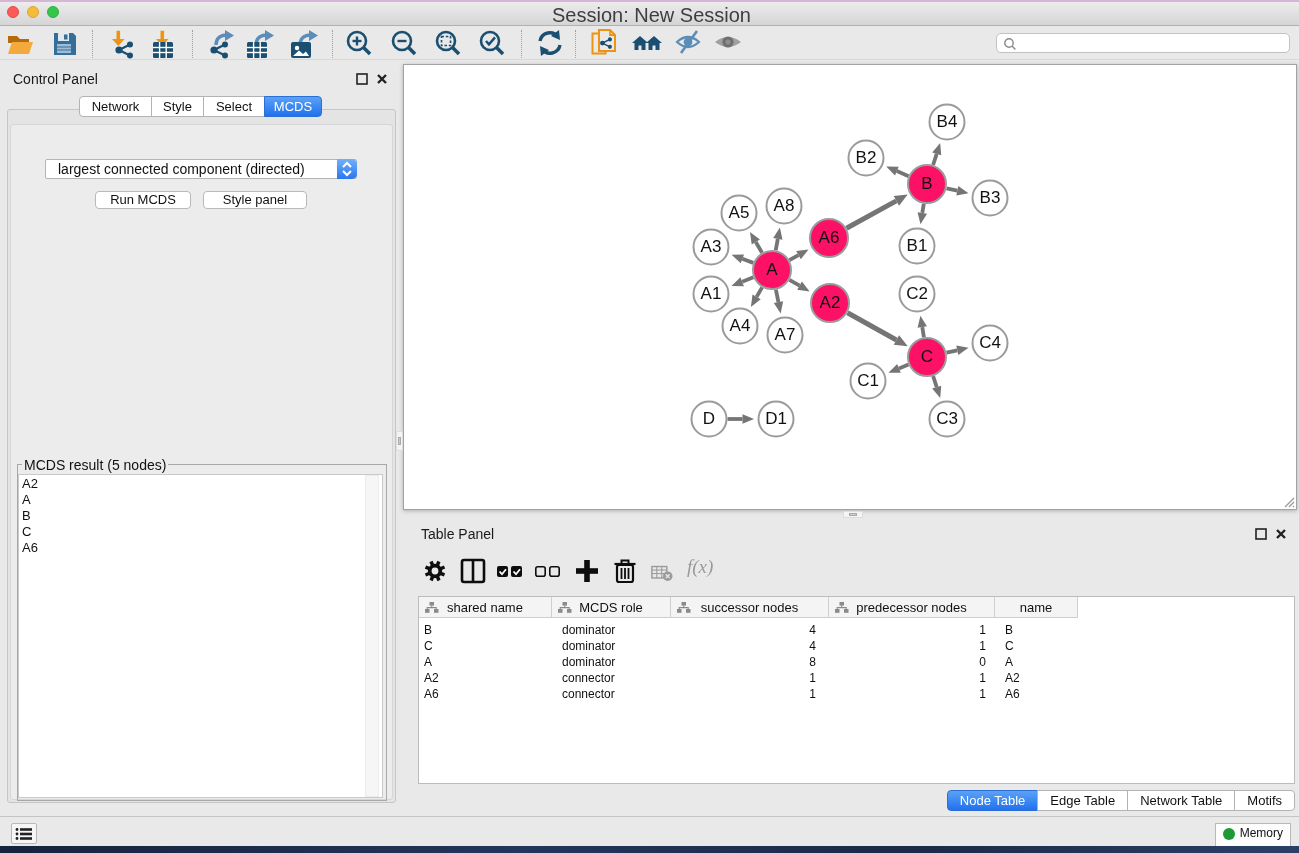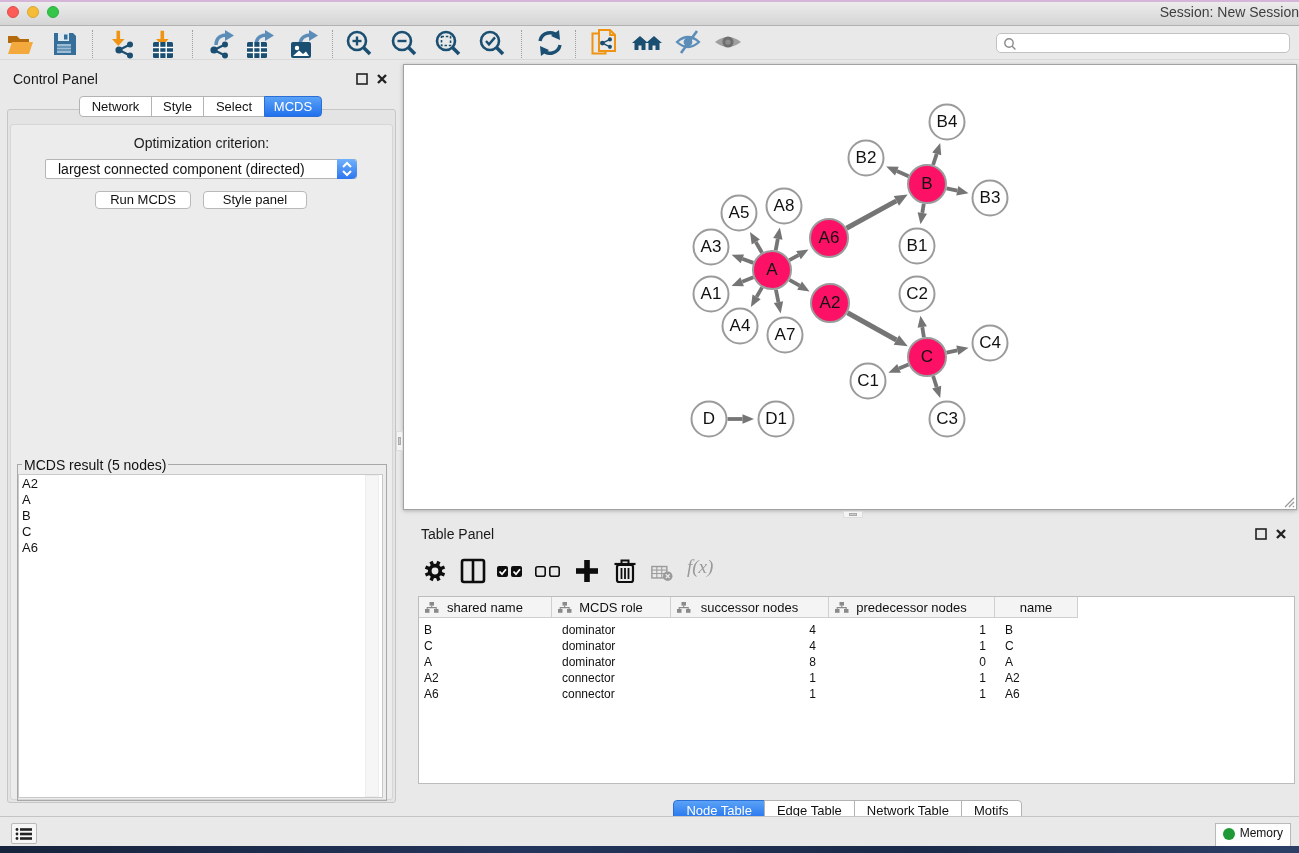--- a/index.html
+++ b/index.html
@@ -1,21 +1,21 @@
 <!DOCTYPE html>
 <html><head><meta charset="utf-8">
 <style>
 *{margin:0;padding:0;box-sizing:border-box}
 html,body{width:1299px;height:853px;overflow:hidden}
 body{font-family:"Liberation Sans",sans-serif;background:#e9e9e9;position:relative}
 .abs{position:absolute}
 
 #topstrip{left:0;top:0;width:1299px;height:2px;background:#d6b6d8}
 #titlebar{left:0;top:2px;width:1299px;height:24px;background:linear-gradient(#ececec,#d5d5d5);border-bottom:1px solid #b1b1b1}
-#titlebar .t{position:absolute;left:4px;right:0;top:2px;text-align:right;font-size:14px;color:#3e3e3e}
+#titlebar .t{position:absolute;left:4px;right:0;top:2px;text-align:center;font-size:20px;color:#3e3e3e}
 .light{position:absolute;top:6px;width:12px;height:12px;border-radius:50%}
 #toolbar{left:0;top:27px;width:1299px;height:33px;background:#e9e9e9;border-bottom:1px solid #d8d8d8}
 .sep{position:absolute;top:3px;height:28px;width:0;border-left:1px dotted #9f9f9f}
 .ticon{position:absolute;top:2px}
 #search{position:absolute;left:996px;top:6px;width:294px;height:20px;background:#fff;border:1px solid #c2c2c2;border-radius:5px}
 
 #cp{left:0;top:60px;width:403px;height:756px;background:#e9e9e9}
 #cp .hdr{position:absolute;left:13px;top:11px;font-size:14px;color:#1a1a1a}
 .tab{position:absolute;top:36px;height:21px;border:1px solid #b3b3b3;background:#fff;font-size:13px;color:#111;text-align:center;line-height:19px;z-index:3}
 .tab.sel{background:linear-gradient(#5aa2f7,#2171ed);color:#fff;border-color:#2b6fd6}
@@ -34,21 +34,21 @@
 #gwtitle{position:absolute;left:0;top:0;width:100%;height:21px;background:linear-gradient(#ececec,#d4d4d4);border-bottom:1px solid #a9a9a9}
 #gwtitle .t{position:absolute;left:0;right:0;top:3px;text-align:center;font-size:14px;color:#333}
 
 #tp{left:405px;top:519px;width:894px;height:297px;background:#e9e9e9}
 #tp .hdr{position:absolute;left:16px;top:7px;font-size:14px;color:#1a1a1a}
 #ttools{position:absolute;left:14px;top:33px;width:860px;height:30px}
 #ttable{position:absolute;left:13px;top:77px;width:877px;height:188px;background:#fff;border:1px solid #bcbcbc}
 .th{position:absolute;top:0;height:21px;background:#f4f4f4;border-right:1px solid #d0d0d0;border-bottom:1px solid #cfcfcf;font-size:13px;color:#111;text-align:center;line-height:21px}
 .trow{position:absolute;left:0;width:672px;height:16px;font-size:12px;color:#111}
 .trow span{position:absolute;top:1px}
-.tabs2{position:absolute;top:281px;left:-5px;width:894px;text-align:center}
+.tabs2{position:absolute;top:271px;left:-5px;width:894px;text-align:right}
 .tab2{display:inline-block;height:21px;border:1px solid #b3b3b3;background:#fff;font-size:13px;color:#111;line-height:19px;padding:0 12px;margin:0 -1px 0 0;vertical-align:top}
 .tab2.sel{background:linear-gradient(#5aa2f7,#2171ed);color:#fff;border-color:#2b6fd6}
 
 #status{left:0;top:816px;width:1299px;height:31px;background:#e9e9e9;border-top:1px solid #c4c4c4}
 #bottomstrip{left:0;top:846px;width:1299px;height:7px;background:linear-gradient(90deg,#16233c,#23355c 40%,#1a2a48 70%,#2c3f66)}
 #memory{position:absolute;right:8px;top:6px;width:76px;height:25px;background:#fdfdfd;border:1px solid #b9b9b9;font-size:12px;color:#111;line-height:19px;text-align:right;padding-right:7px}
 #listbtn{position:absolute;left:11px;top:6px;width:26px;height:21px;background:#f6f6f6;border:1px solid #b9b9b9;border-radius:2px}
 </style></head>
 <body>
 <div class="abs" id="topstrip"></div>
@@ -211,21 +211,20 @@
   <svg width="34" height="13" style="position:absolute;left:356px;top:13px" viewBox="0 0 34 13">
       <rect x="1" y="1" width="10" height="10" fill="none" stroke="#222" stroke-width="1.6"></rect>
       <path d="M22 2 L30 10 M30 2 L22 10" stroke="#222" stroke-width="2.4"></path>
     </svg>
   <div class="tab" style="left:79px;width:73px;border-radius:4px 0 0 4px">Network</div>
   <div class="tab" style="left:151px;width:53px">Style</div>
   <div class="tab" style="left:203px;width:62px">Select</div>
   <div class="tab sel" style="left:264px;width:58px;border-radius:0 4px 4px 0">MCDS</div>
   <div id="cpbody">
       <div id="cpinner">
-     <div id="optlab">Optimization criterion:</div>
      <div id="dropdown">largest connected component (directed)
         <div id="ddcap">
             <svg width="12" height="16" style="position:absolute;left:4px;top:2px" viewBox="0 0 12 16">
               <path d="M2 6 L6 2 L10 6" fill="none" stroke="#fff" stroke-width="2"></path>
               <path d="M2 10 L6 14 L10 10" fill="none" stroke="#fff" stroke-width="2"></path>
             </svg>
           </div>
      </div>
      <div class="btn" style="left:84px;width:96px">Run MCDS</div>
      <div class="btn" style="left:192px;width:104px">Style panel</div>

